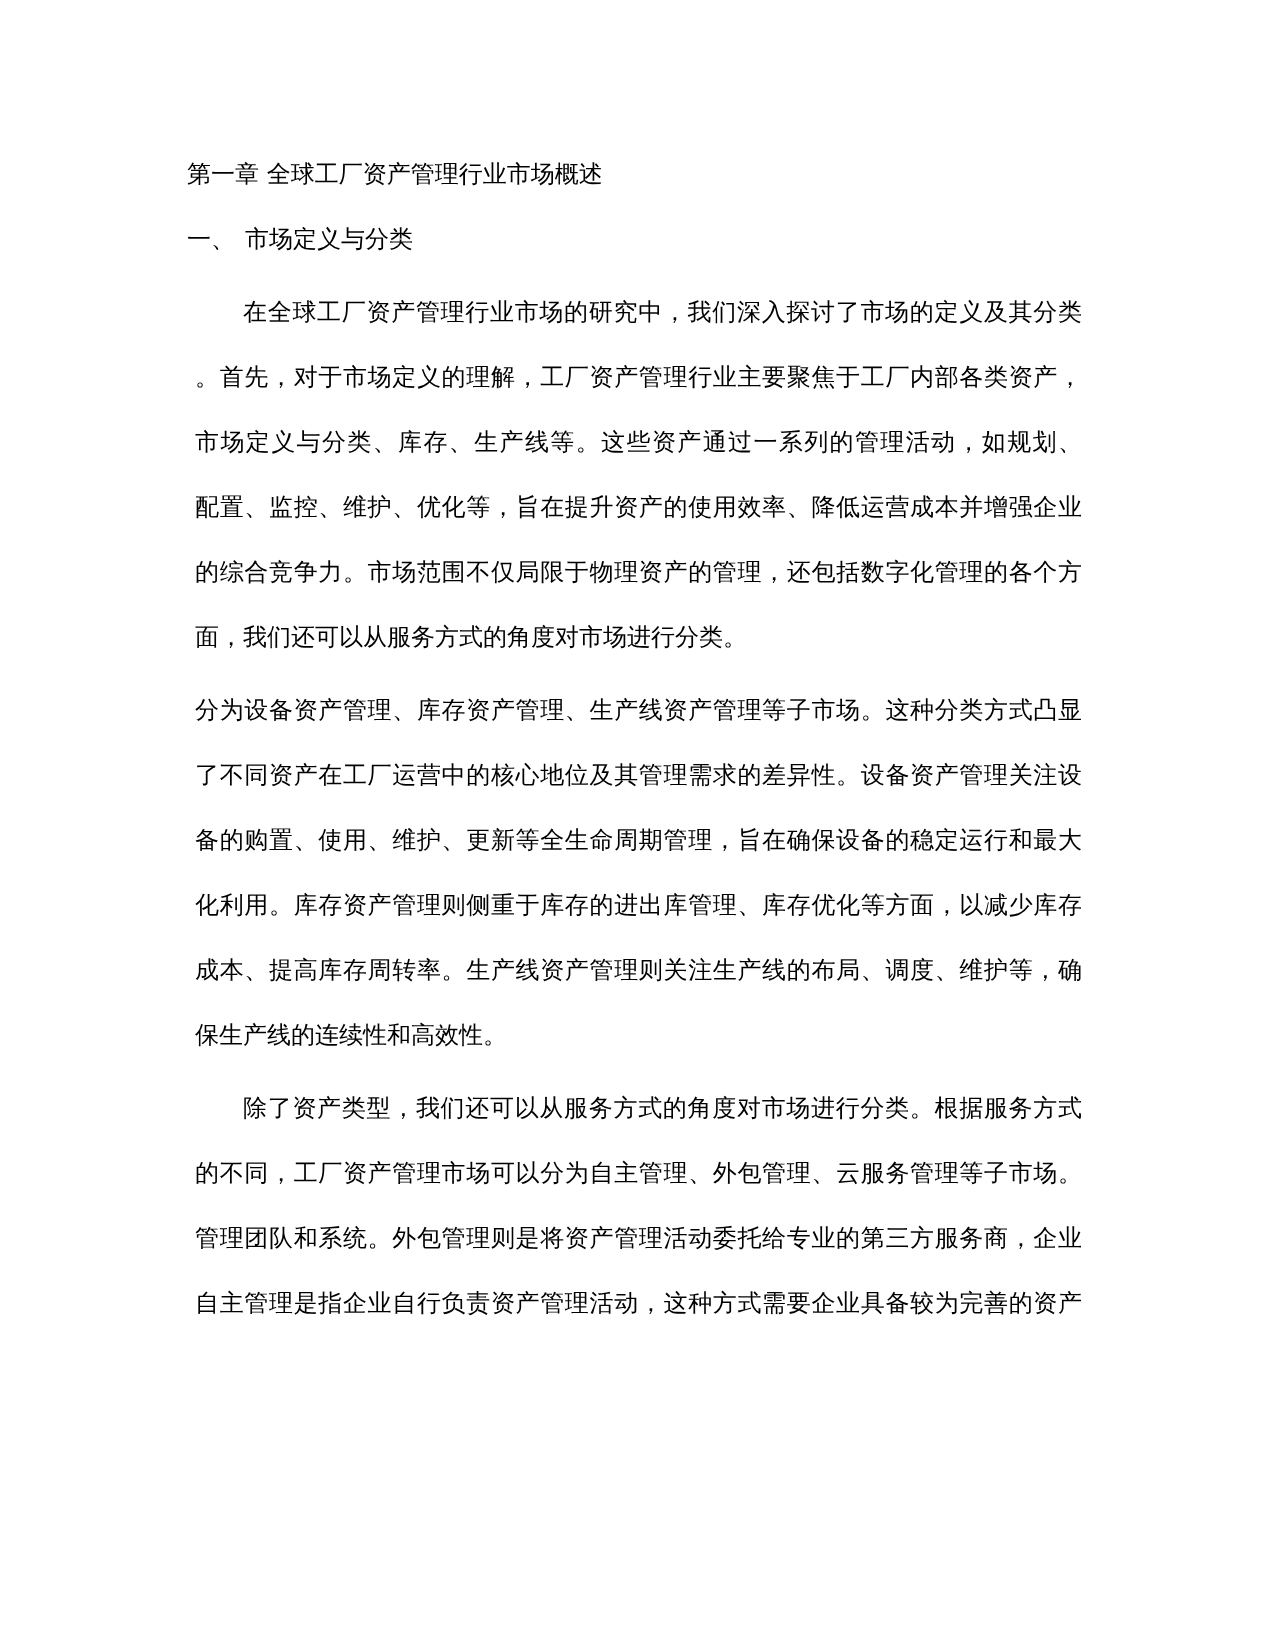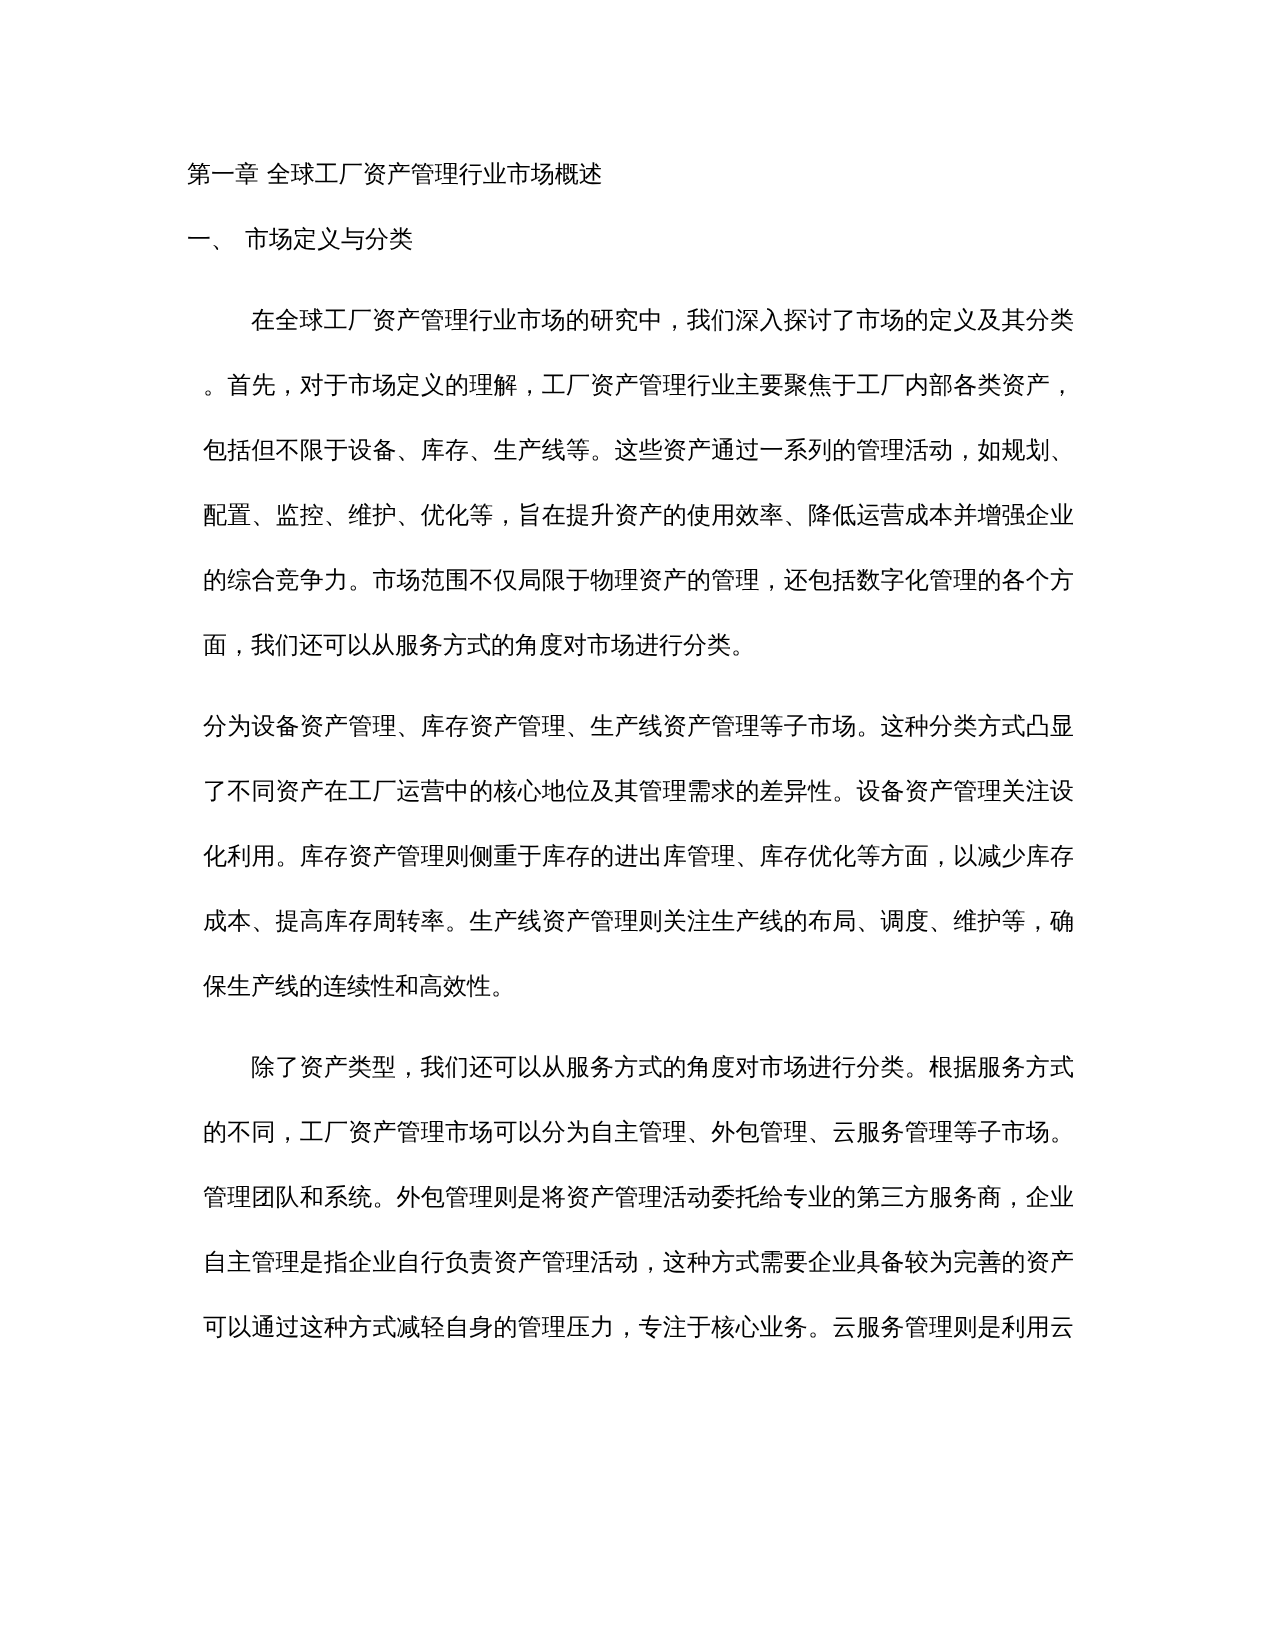--- a/index.html
+++ b/index.html
@@ -35,54 +35,54 @@
     text-align-last: left;
   }
   .line.indent {
     text-indent: 48px;
   }
   .section-title {
     margin-left: 10px;
     margin-top: 27px;
   }
   .paragraph {
-    margin: 16px;
+    margin: 8px;
   }
 </style>
 </head>
 <body>
 
 <div class="page">
   <div class="content">
 
     <div class="line plain">第一章 全球工厂资产管理行业市场概述</div>
 
     <div class="line plain">
       <span>一、</span><span class="section-title">市场定义与分类</span>
     </div>
 
     <div class="paragraph">
       <div class="line indent">在全球工厂资产管理行业市场的研究中，我们深入探讨了市场的定义及其分类</div>
       <div class="line">。首先，对于市场定义的理解，工厂资产管理行业主要聚焦于工厂内部各类资产，</div>
-      <div class="line">包括但不限于设备、库存、生产线等。这些资产通过一系列的管理活动，如规划、</div>
+      <div class="line">市场定义与分类、库存、生产线等。这些资产通过一系列的管理活动，如规划、</div>
       <div class="line">配置、监控、维护、优化等，旨在提升资产的使用效率、降低运营成本并增强企业</div>
       <div class="line">的综合竞争力。市场范围不仅局限于物理资产的管理，还包括数字化管理的各个方</div>
       <div class="line plain">面，我们还可以从服务方式的角度对市场进行分类。</div>
     </div>
 
     <div class="paragraph">
       <div class="line">分为设备资产管理、库存资产管理、生产线资产管理等子市场。这种分类方式凸显</div>
       <div class="line">了不同资产在工厂运营中的核心地位及其管理需求的差异性。设备资产管理关注设</div>
+      <div class="line">备的购置、使用、维护、更新等全生命周期管理，旨在确保设备的稳定运行和最大</div>
       <div class="line">化利用。库存资产管理则侧重于库存的进出库管理、库存优化等方面，以减少库存</div>
       <div class="line">成本、提高库存周转率。生产线资产管理则关注生产线的布局、调度、维护等，确</div>
       <div class="line plain">保生产线的连续性和高效性。</div>
     </div>
 
     <div class="paragraph">
       <div class="line indent">除了资产类型，我们还可以从服务方式的角度对市场进行分类。根据服务方式</div>
       <div class="line">的不同，工厂资产管理市场可以分为自主管理、外包管理、云服务管理等子市场。</div>
       <div class="line">管理团队和系统。外包管理则是将资产管理活动委托给专业的第三方服务商，企业</div>
       <div class="line">自主管理是指企业自行负责资产管理活动，这种方式需要企业具备较为完善的资产</div>
-      <div class="line">可以通过这种方式减轻自身的管理压力，专注于核心业务。云服务管理则是利用云</div>
     </div>
 
   </div>
 </div>
 
 </body></html>

